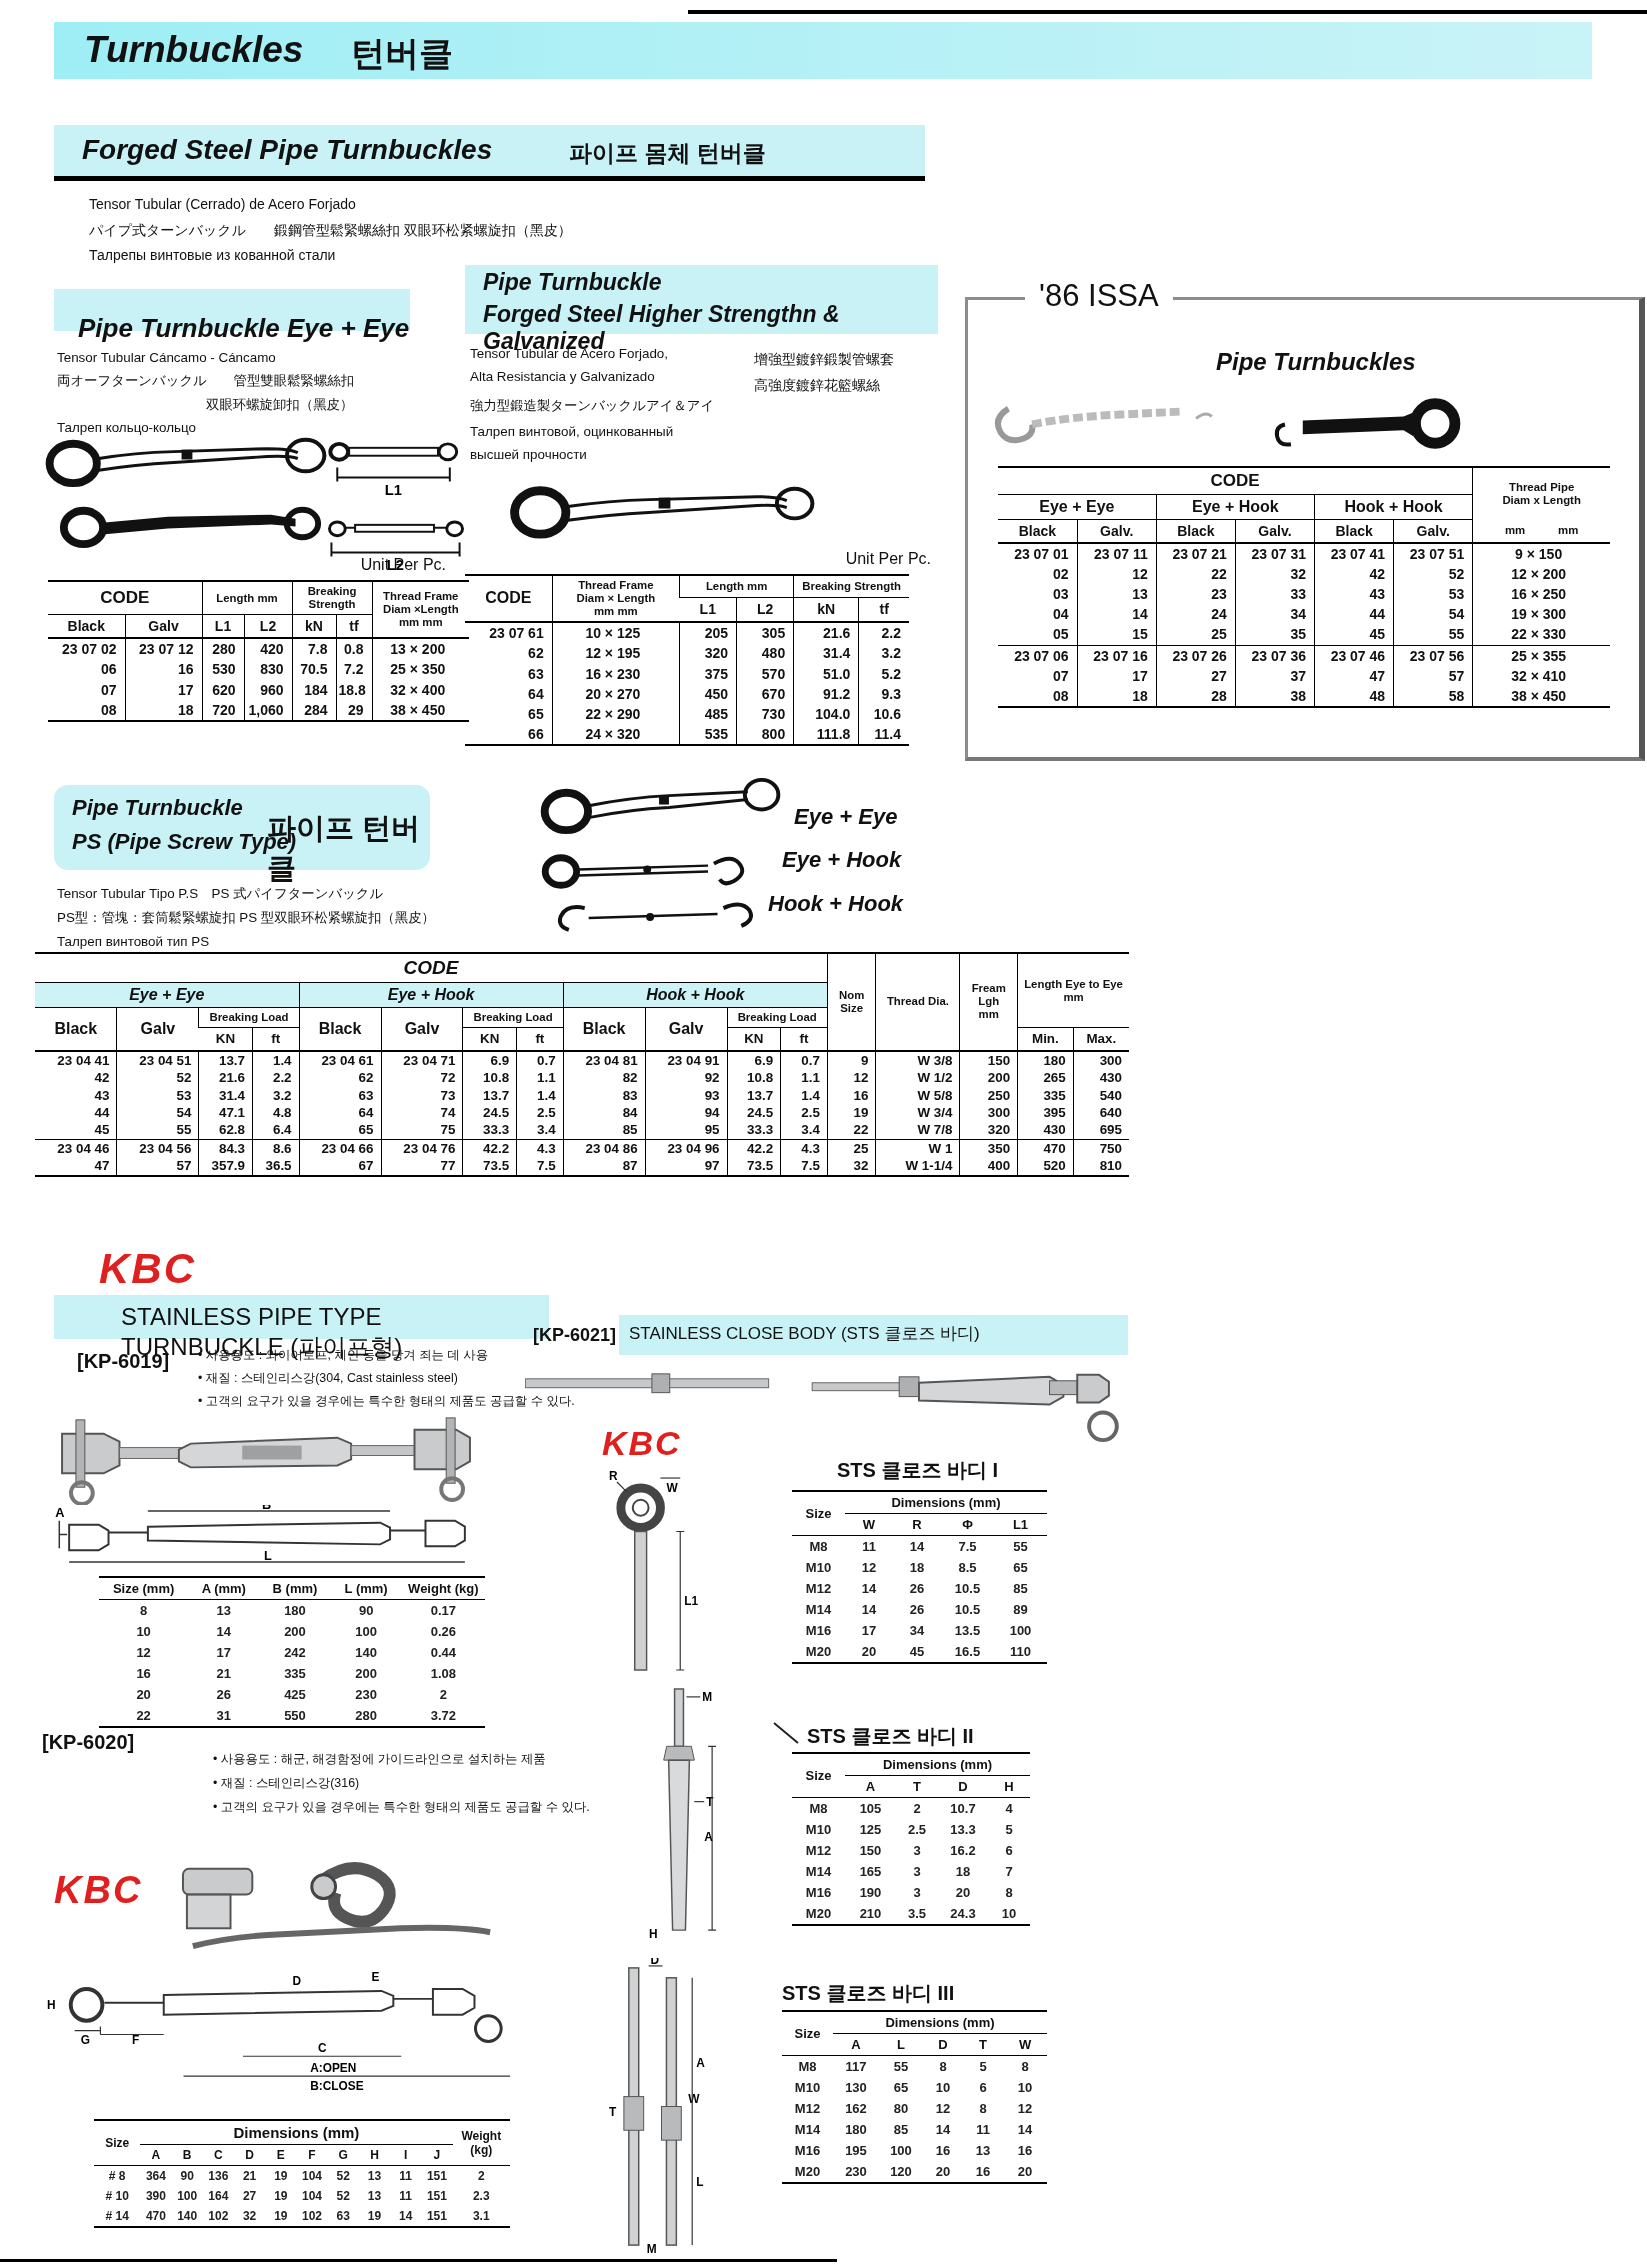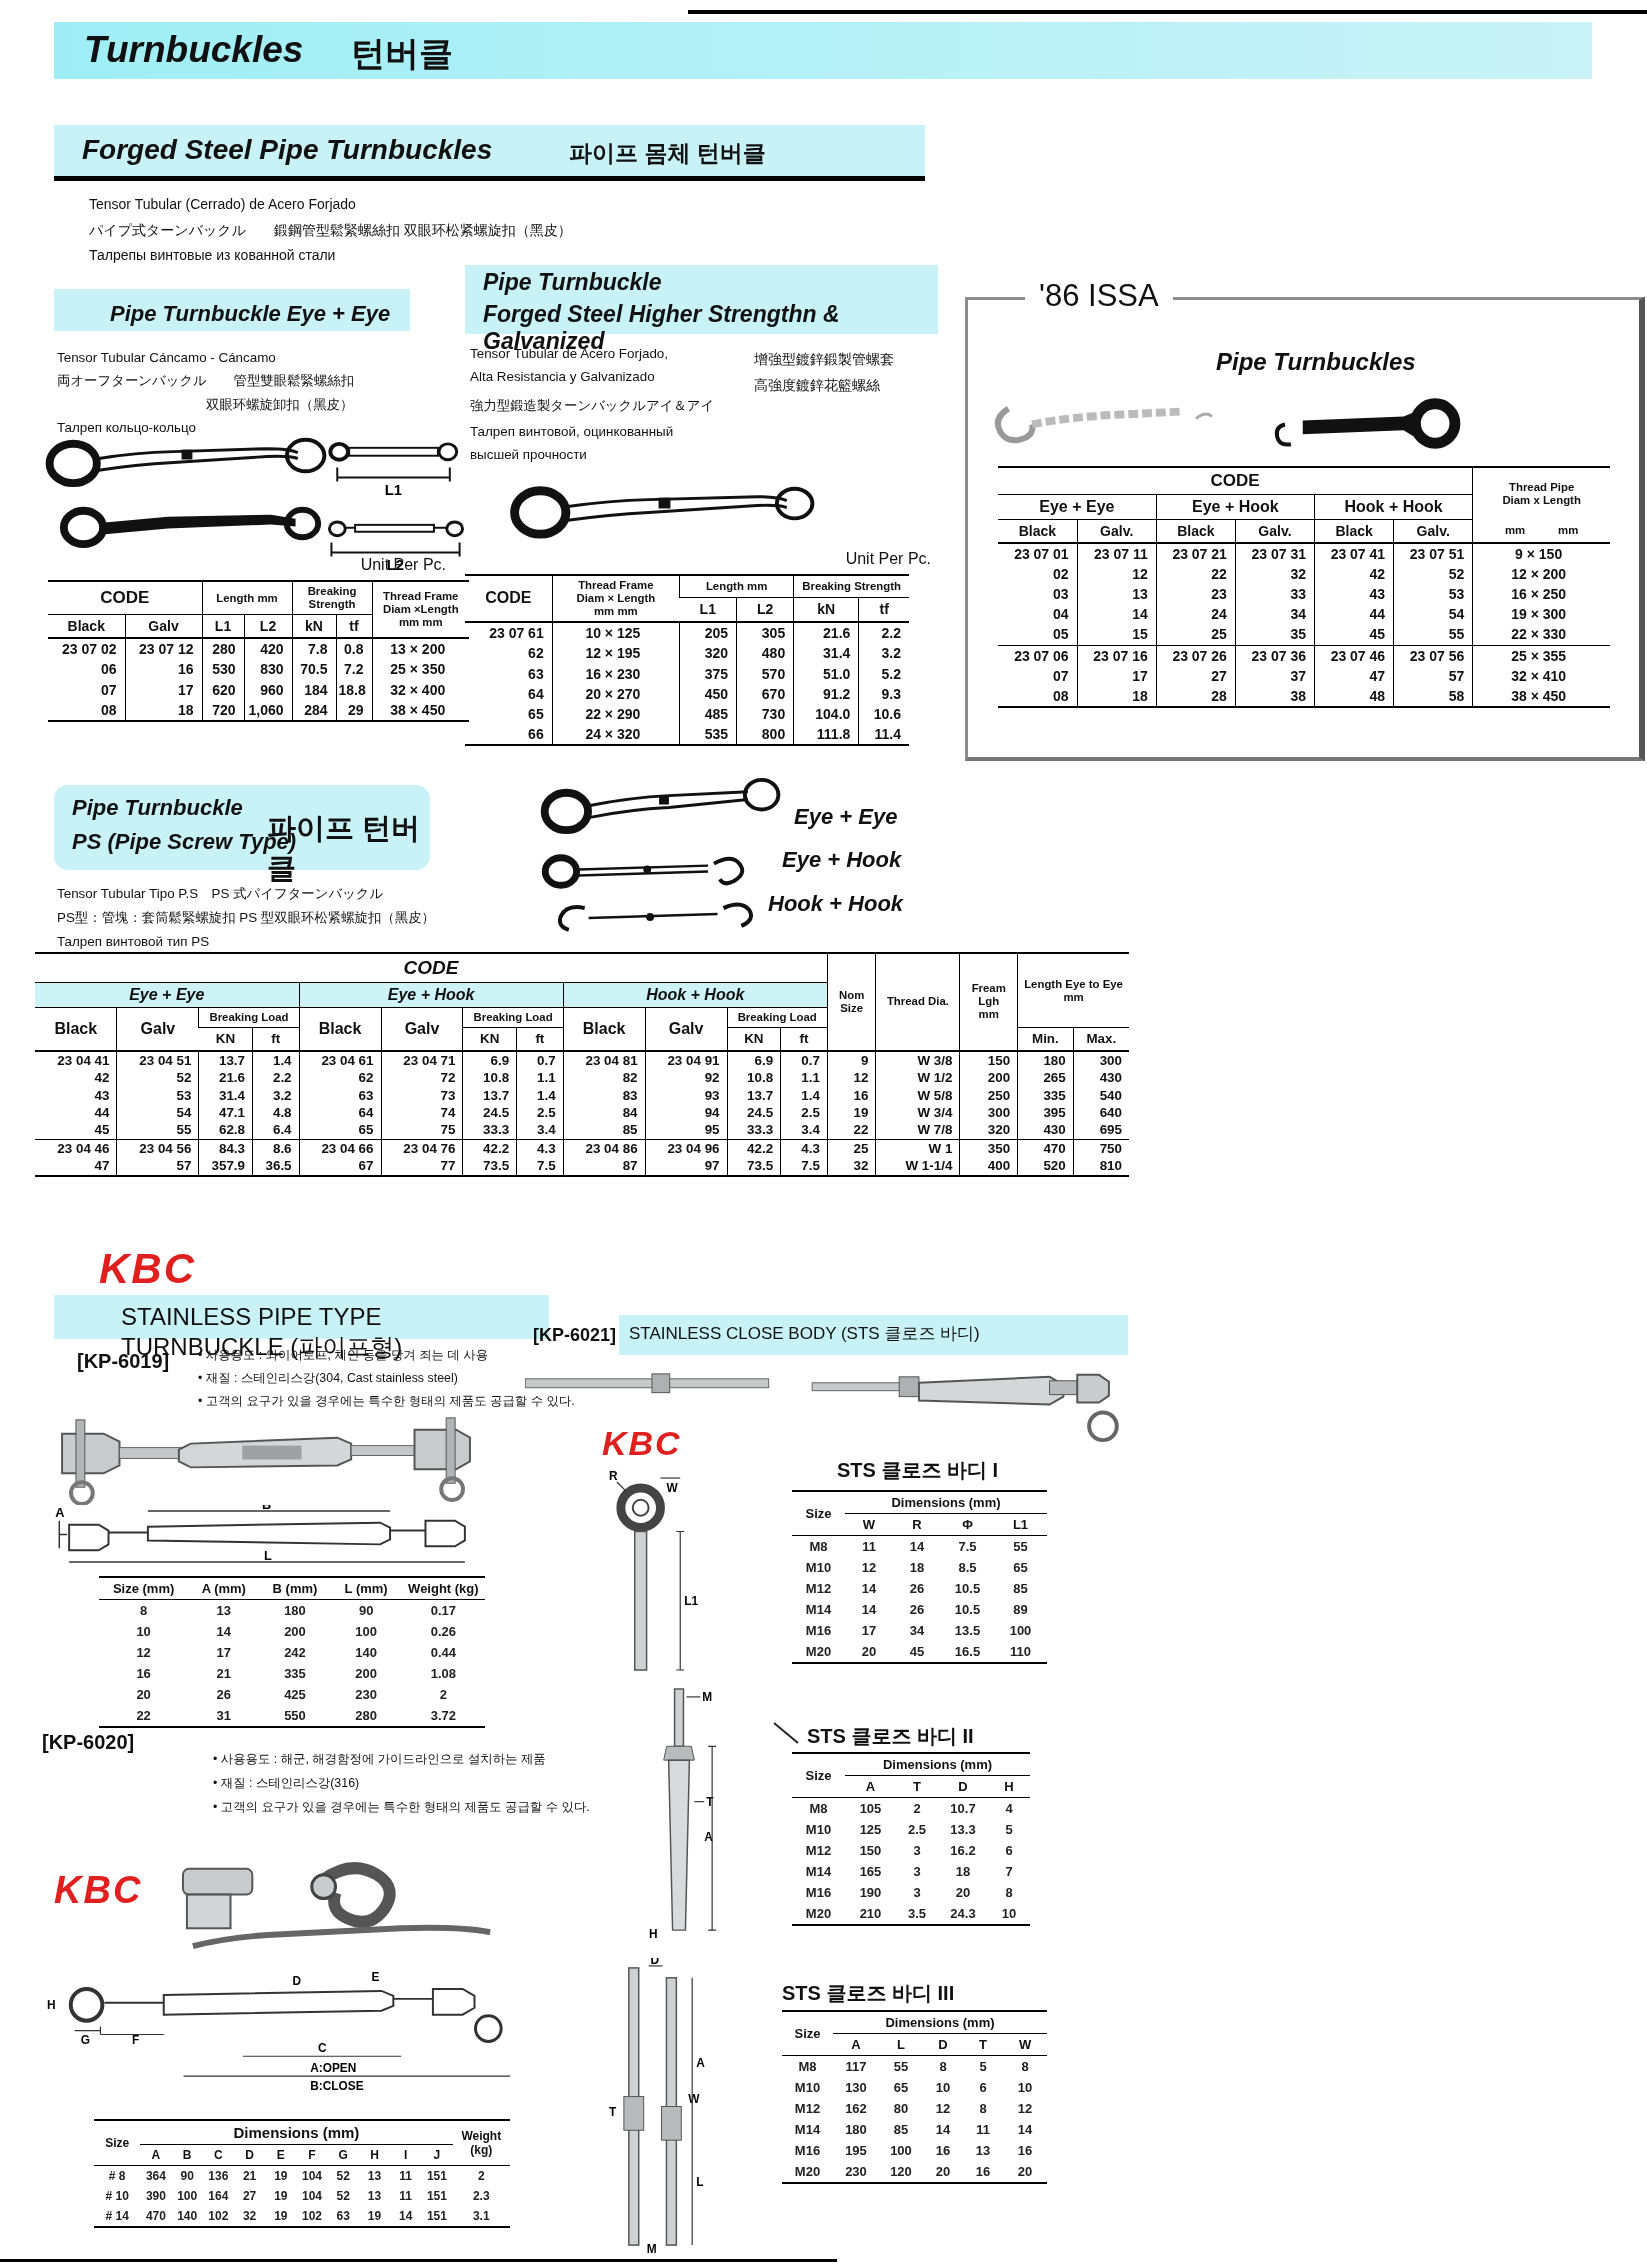--- a/index.html
+++ b/index.html
@@ -59,21 +59,21 @@
     <span style="position:absolute;left:515px;top:13px;font-size:23px;font-weight:bold;">파이프 몸체 턴버클</span>
   </div>
   <div class="abs rule" style="left:54px;top:176px;width:871px;height:5px;"></div>
   <div class="abs txt" style="left:89px;top:194px;font-size:14px;line-height:1.55;">
     <p>Tensor Tubular (Cerrado) de Acero Forjado</p>
     <p>パイプ式ターンバックル　　鍛鋼管型鬆緊螺絲扣  双眼环松紧螺旋扣（黑皮）</p>
     <p>Талрепы винтовые из кованной стали</p>
   </div>
 
   <div class="abs band2" style="left:54px;top:289px;width:356px;height:42px;">
-    <span class="hit" style="position:absolute;left:24px;top:12px;font-size:22px;margin-left:32px;">Pipe Turnbuckle  Eye + Eye</span>
+    <span class="hit" style="position:absolute;left:24px;top:24px;font-size:26px;">Pipe Turnbuckle  Eye + Eye</span>
   </div>
   <div class="abs txt" style="left:57px;top:348px;font-size:13.4px;line-height:1.45;">
     <p>Tensor Tubular Cáncamo - Cáncamo</p>
     <p>両オーフターンバックル　　管型雙眼鬆緊螺絲扣</p>
     <p style="padding-left:149px;">双眼环螺旋卸扣（黑皮）</p>
     <p>Талреп кольцо-кольцо</p>
   </div>
 
   <svg class="abs" style="left:45px;top:426px;" width="282" height="65" viewBox="0 0 285 66">
     <ellipse cx="28" cy="38" rx="24" ry="20" fill="none" stroke="#111" stroke-width="8"></ellipse>

